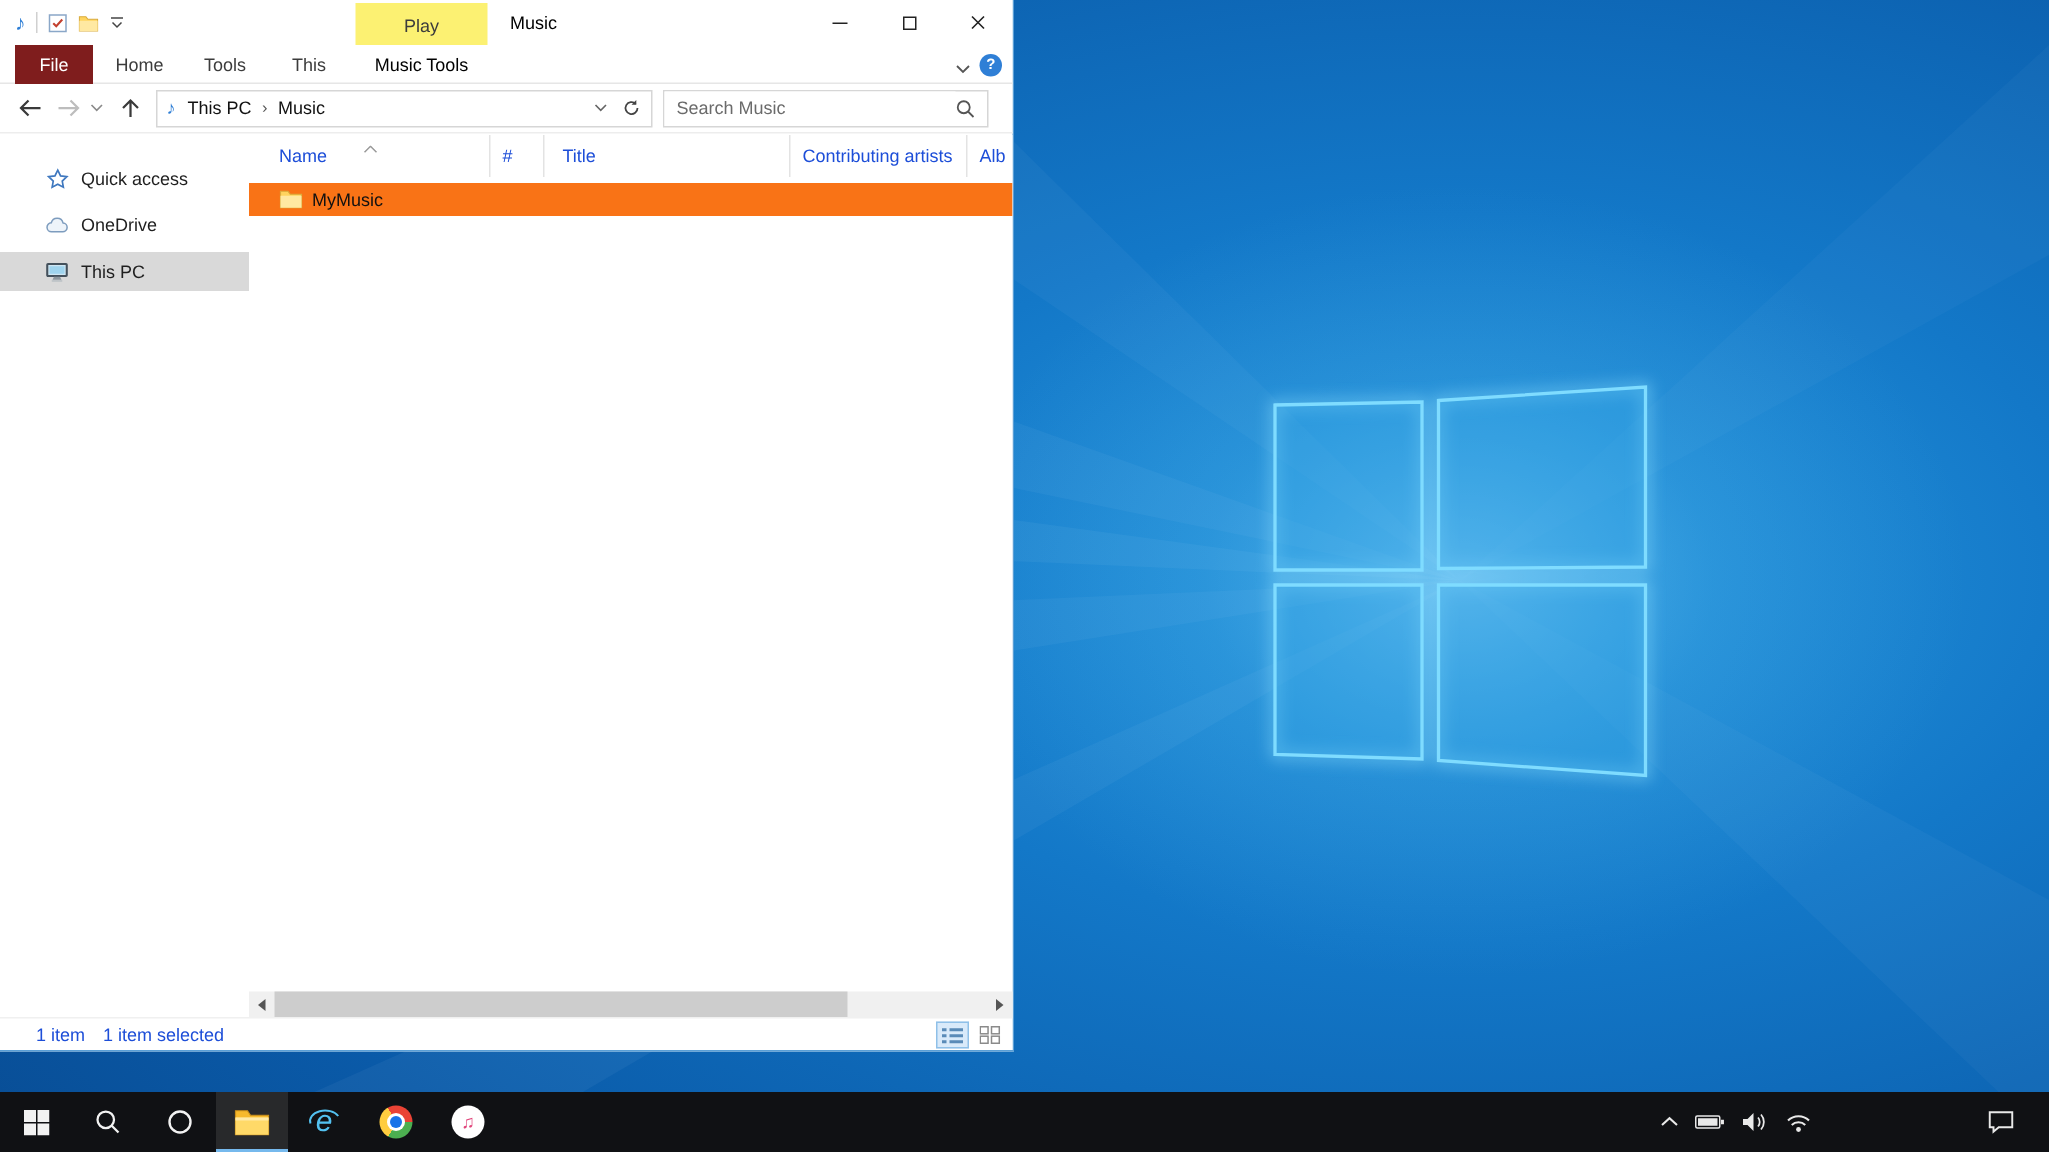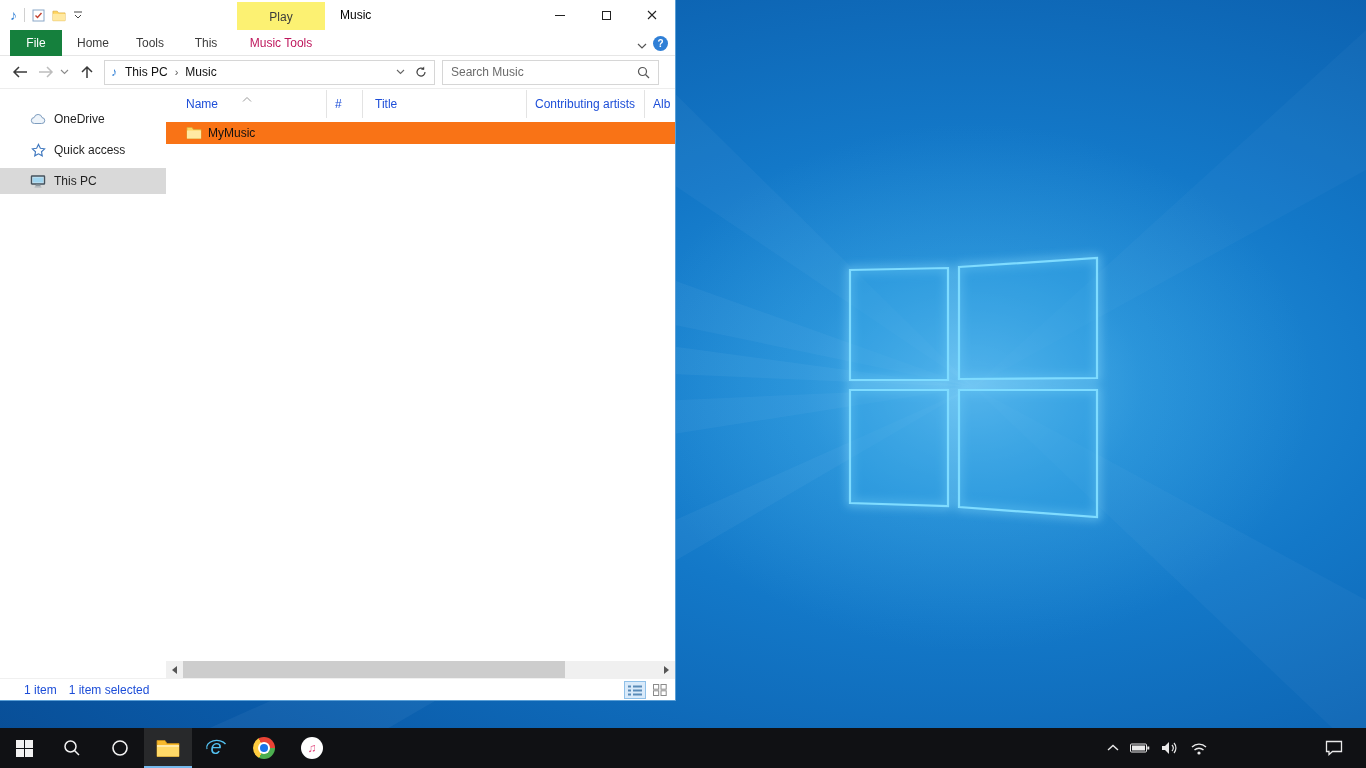--- a/index.html
+++ b/index.html
@@ -15,25 +15,25 @@
   .qat-sep{width:1px;height:14px;background:#d0d0d0}
   .play-tab{position:absolute;left:237px;top:2px;width:88px;height:29px;background:#fcf172;display:flex;align-items:center;justify-content:center;color:#3c3c3c}
   .win-title{position:absolute;left:340px;top:0;height:30px;line-height:30px;color:#000}
   .win-controls{position:absolute;right:0;top:0;height:30px;display:flex}
   .win-btn{width:46px;height:30px;display:flex;align-items:center;justify-content:center}
   .glyph-min{width:10px;height:1px;background:#222}
   .glyph-max{width:9px;height:9px;border:1px solid #222}
 
   .tabrow{position:absolute;top:30px;left:0;right:0;height:26px;border-bottom:1px solid #e6e6e6;background:#fff}
   .tab{position:absolute;top:0;height:26px;display:flex;align-items:center;justify-content:center;color:#3c3c3c}
-  .tab-file{left:10px;width:52px;background:#15803d;color:#fff}
+  .tab-file{left:10px;width:52px;background:#7f1d1d;color:#fff}
   .tab-home{left:70px;width:46px}
   .tab-share{left:124px;width:52px}
   .tab-view{left:182px;width:48px}
-  .tab-musictools{left:238px;width:86px;color:#be185d}
+  .tab-musictools{left:238px;width:86px;color:#000000}
   .ribbon-collapse{position:absolute;right:28px;top:9px}
   .ribbon-help{position:absolute;right:7px;top:6px;width:15px;height:15px;border-radius:50%;background:#2f7fd6;color:#fff;font-size:10px;font-weight:bold;display:flex;align-items:center;justify-content:center}
 
   .navbar{position:absolute;top:56px;left:0;right:0;height:33px;display:flex;align-items:center;border-bottom:1px solid #ededed;background:#fff}
   .nav-ico{display:flex;align-items:center;justify-content:center}
   .addressbar{margin-left:10px;width:331px;height:25px;border:1px solid #d6d6d6;background:#fff;display:flex;align-items:center}
   .crumb{color:#111}
   .crumb-sep{color:#555;font-size:11px;margin:0 7px}
   .searchbox{margin-left:7px;width:217px;height:25px;border:1px solid #d6d6d6;background:#fff;display:flex;}
   .search-input{flex:1;border:none;outline:none;font-size:12px;padding-left:8px;font-family:inherit;color:#333;min-width:0}
@@ -237,33 +237,33 @@
             <path d="M8.5 8.5l3.5 3.5" stroke="#555" stroke-width="1.2"></path>
           </svg>
       </span>
     </div>
   </div>
 
   <div class="ex-body">
     <div class="sidebar">
       <div class="sb-item">
         <span class="sb-icon">
+          <svg width="15" height="15" viewBox="0 0 16 16">
+              <path d="M8 1.5l2 4.1 4.5.6-3.3 3.1.8 4.4L8 11.6l-4 2.1.8-4.4L1.5 6.2l4.5-.6z" fill="#ffffff" stroke="#3f78bf" stroke-width="1.2"></path>
+            </svg>
+        </span>
+        <span class="sb-label">Quick access</span>
+      </div>
+      <div class="sb-item">
+        <span class="sb-icon">
           <svg width="16" height="16" viewBox="0 0 16 16">
               <path d="M4.5 12.5a3 3 0 0 1-.3-6A4 4 0 0 1 12 6.6a2.8 2.8 0 0 1-.4 5.9z" fill="#eef4fa" stroke="#7d9cbe" stroke-width="1"></path>
             </svg>
         </span>
         <span class="sb-label">OneDrive</span>
-      </div>
-      <div class="sb-item">
-        <span class="sb-icon">
-          <svg width="15" height="15" viewBox="0 0 16 16">
-              <path d="M8 1.5l2 4.1 4.5.6-3.3 3.1.8 4.4L8 11.6l-4 2.1.8-4.4L1.5 6.2l4.5-.6z" fill="#ffffff" stroke="#3f78bf" stroke-width="1.2"></path>
-            </svg>
-        </span>
-        <span class="sb-label">Quick access</span>
       </div>
       <div class="sb-item selected">
         <span class="sb-icon">
           <svg width="16" height="16" viewBox="0 0 16 16">
               <rect x="1.5" y="3" width="13" height="8" rx="0.5" fill="#cfe6f2" stroke="#44515c" stroke-width="1.4"></rect>
               <rect x="3" y="4.5" width="10" height="5" fill="#9fd4ee"></rect>
               <path d="M6 11.5h4l1 2H5z" fill="#8d979e"></path>
               <rect x="4.5" y="13.8" width="7" height="1" fill="#b8bfc4"></rect>
             </svg>
         </span>

